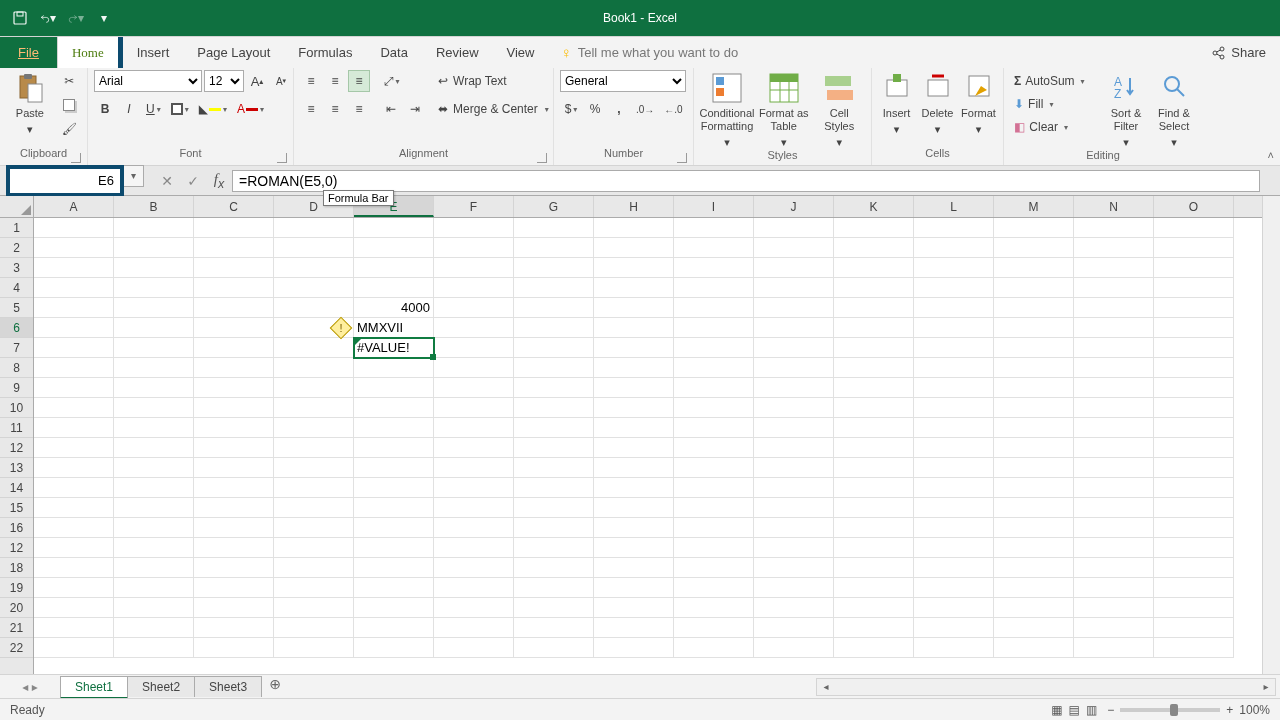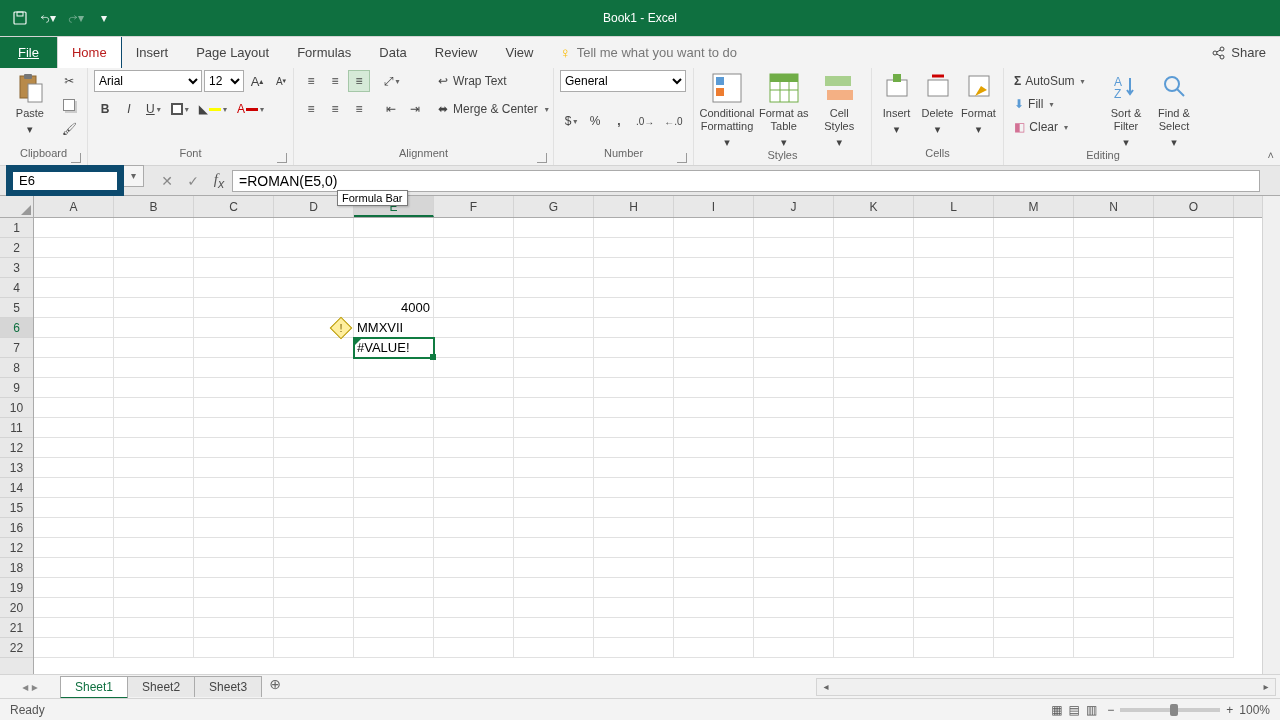--- a/index.html
+++ b/index.html
@@ -11,22 +11,22 @@
 .titlebar .qat .ico { width: 16px; height: 16px; display: flex; align-items: center; justify-content: center; opacity: .95; }
 .titlebar .title { position: absolute; left: 0; right: 0; text-align: center; pointer-events: none; }
 .titlebar .wnd { margin-left: auto; display: flex; align-items: center; }
 .titlebar .signin { padding: 0 14px; font-size: 12px; }
 .titlebar .wndbtn { width: 46px; height: 36px; display: flex; align-items: center; justify-content: center; }
 .titlebar svg { stroke: #fff; fill: none; }
 
 
 .tabs { height: 32px; background: #f3f3f3; border-top: 1px solid #d4d4d4; display: flex; align-items: stretch; font-size: 13px; color: #444; }
 .tab { padding: 0 14px; display: flex; align-items: center; cursor: default; }
-.tab.file { background: #0f7040; color: #ffffff; padding: 0 18px; text-decoration: underline; }
-.tab.active { background: #fff; color: #b91c1c; border-left: 1px solid #d4d4d4; border-right: 1px solid #0c4a6e; }
+.tab.file { background: #0f7040; color: #fdba74; padding: 0 18px; text-decoration: underline; }
+.tab.active { background: #fff; color: #4d7c0f; border-left: 1px solid #d4d4d4; border-right: 5px solid #0c4a6e; font-family: Liberation Serif, serif; }
 .tellme { display: flex; align-items: center; color: #777; gap: 6px; padding-left: 12px; }
 .tellme .bulb { color: #fbbc04; font-size: 15px; }
 .share { margin-left: auto; display: flex; align-items: center; gap: 6px; padding-right: 14px; color: #444; }
 
 
 .ribbon { height: 98px; background: #f3f3f3; border-bottom: 1px solid #d4d4d4; display: flex; position: relative; }
 .group { border-right: 1px solid #e1e1e1; padding: 2px 6px 0 6px; display: flex; flex-direction: column; }
 .group .body { flex: 1; display: flex; align-items: flex-start; gap: 4px; }
 .group .label { height: 18px; font-size: 11px; color: #666; text-align: center; position: relative; }
 .group .label .dialog { position: absolute; right: 0; bottom: 2px; width: 10px; height: 10px; border: 1px solid #999; border-top: none; border-left: none; }
@@ -40,26 +40,26 @@
 select.font { height: 22px; font-size: 12px; border: 1px solid #ababab; background: #fff; }
 .collapse { position: absolute; right: 6px; bottom: 4px; font-size: 11px; color: #666; }
 
 
 .iblk { width: 16px; height: 16px; background: #888; }
 .iblk.border { background: #fff; border: 2px solid #555; }
 
 
 .fbar { height: 30px; background: #e8e8e8; border-bottom: 1px solid #ababab; display: flex; align-items: center; position: relative; }
 .namebox { margin-left: 6px; display: flex; }
-.namebox input { width: 118px; height: 32px; border: 7px solid #0c4a6e; padding: 0 6px; font-size: 13px; background: #fff; }
+.namebox input { width: 118px; height: 32px; border: 4px solid #0c4a6e; padding: 0 6px; font-size: 13px; background: #fff; text-align: right; }
 .namebox .dd { width: 20px; height: 22px; border: 1px solid #ababab; border-left: none; background: #f5f5f5; text-align: center; font-size: 10px; line-height: 20px; color: #666; }
 .fbar .fbtn { width: 26px; text-align: center; color: #888; font-size: 14px; }
 .fbar .fx { font-style: italic; font-family: "Times New Roman", serif; color: #555; font-size: 15px; }
 .fbar input.formula { flex: 1; height: 22px; border: 1px solid #ababab; background: #fff; padding: 0 6px; font-size: 14px; font-family: Arial; margin-right: 20px; }
-.tooltip { position: absolute; left: 337px; top: 24px; background: #fff; border: 1px solid #7a7a7a; font-size: 11px; padding: 1px 4px; z-index: 50; box-shadow: 1px 1px 2px rgba(0,0,0,.2); }
+.tooltip { position: absolute; left: 323px; top: 24px; background: #fff; border: 1px solid #7a7a7a; font-size: 11px; padding: 1px 4px; z-index: 50; box-shadow: 1px 1px 2px rgba(0,0,0,.2); }
 
 
 .gridzone { position: absolute; top: 196px; left: 0; right: 0; bottom: 46px; display: flex; }
 .rownums { width: 34px; background: #e8e8e8; border-right: 1px solid #ababab; }
 .rownums .selall { height: 22px; border-bottom: 1px solid #ababab; background: #e8e8e8; position: relative; }
 .rownums .selall::after { content: ""; position: absolute; right: 2px; bottom: 2px; border: 5px solid transparent; border-right-color: #999; border-bottom-color: #999; }
 .rownums .rn { height: 20px; border-bottom: 1px solid #d4d4d4; font-size: 12px; color: #444; text-align: center; line-height: 20px; }
 .rownums .rn.sel { background: #d6d6d6; color: #0f7040; }
 .cols { flex: 1; overflow: hidden; position: relative; }
 .colheads { display: flex; height: 22px; background: #e8e8e8; border-bottom: 1px solid #ababab; }
@@ -251,21 +251,21 @@
             <span>⬌</span>
             <span>Merge &amp; Center</span>
             <span class="drop">▾</span>
           </div>
       </div>
     </div>
     <div class="label"><span>Alignment</span><span class="dialog"></span></div>
   </div>
 
   <div class="group" style="width:140px">
-    <div class="body vcol" style="gap:18px;width:100%">
+    <div class="body vcol" style="gap:6px;width:100%">
       <select class="font" style="width:126px"><option>General</option></select>
       <div class="row">
         <div class="btn">$<span class="drop">▾</span></div>
         <div class="btn">%</div>
         <div class="btn">
             <b>,</b>
           </div>
         <div class="btn" style="font-size:10px">.0→</div>
         <div class="btn" style="font-size:10px">←.0</div>
       </div>

